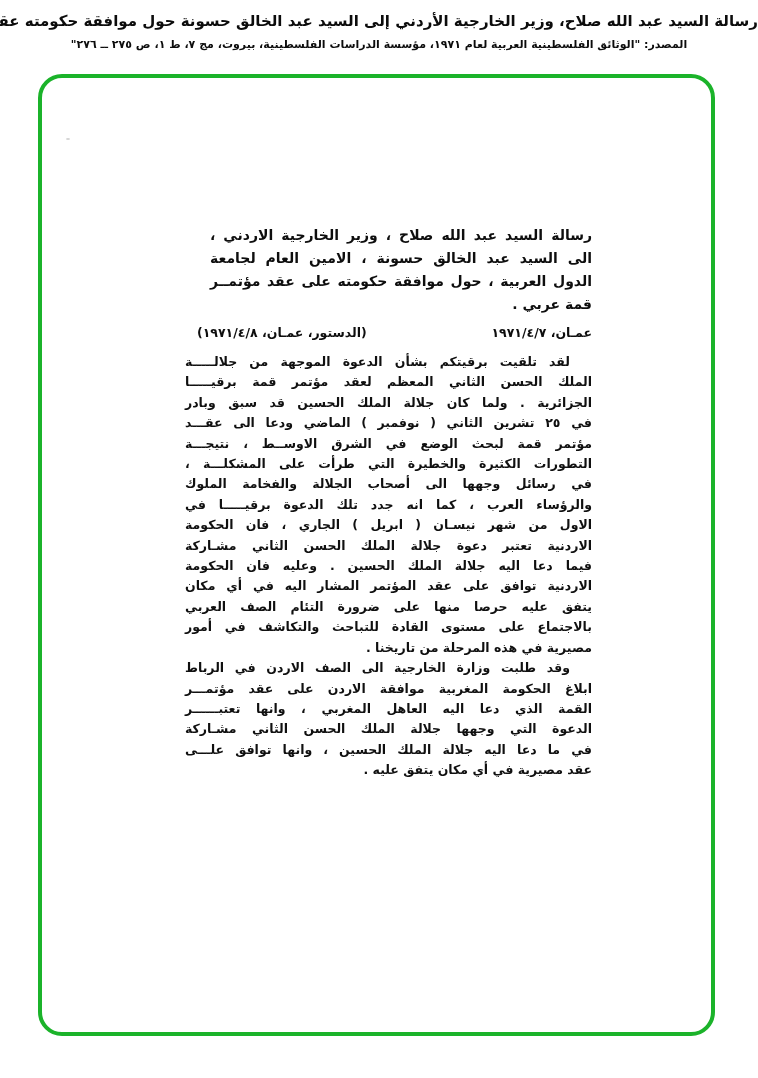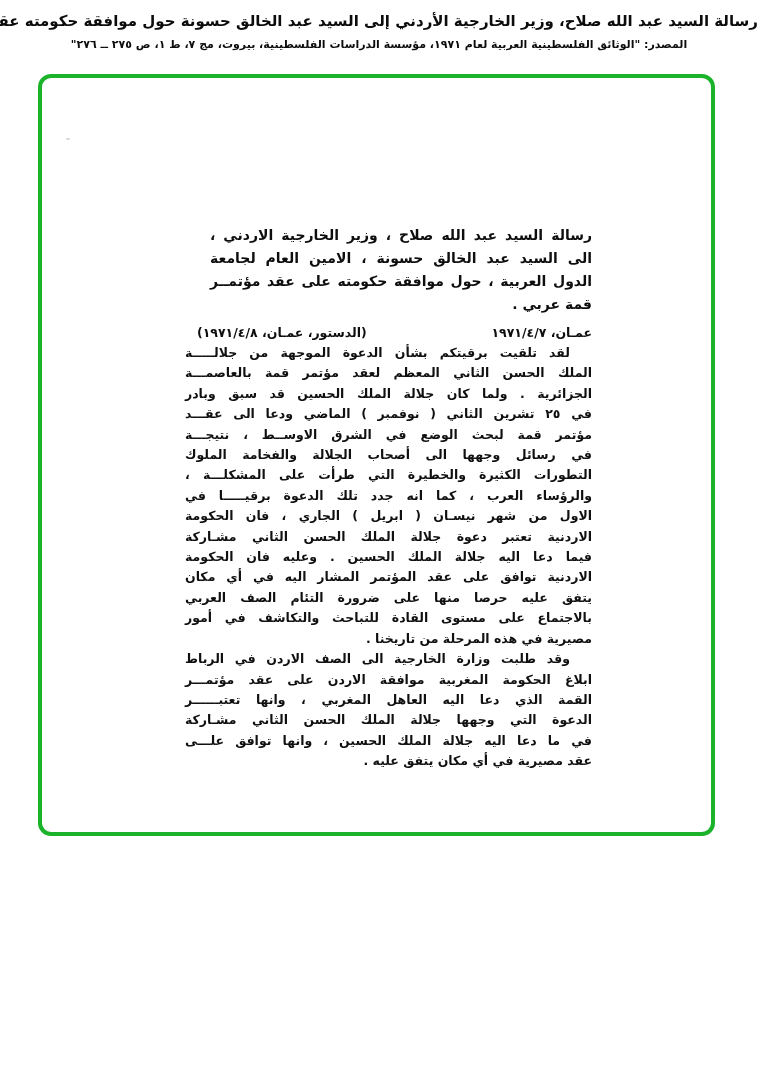--- a/index.html
+++ b/index.html
@@ -33,24 +33,24 @@
     line-height: 17px;
     margin-top: 2px;
     white-space: nowrap;
     color: #0c0c0c;
   }
   .doc-frame {
     position: absolute;
     left: 38px;
     top: 74px;
     width: 677px;
-    height: 762px;
+    height: 962px;
     box-sizing: border-box;
     border: 4px solid #1bb32a;
-    border-radius: 13px;
+    border-radius: 24px;
     background: #ffffff;
   }
   .scan-speck {
     position: absolute;
     left: 24px;
     top: 60px;
     width: 4px;
     height: 2px;
     background: #c9c9c9;
     border-radius: 50%;
@@ -85,20 +85,21 @@
     justify-content: space-between;
     align-items: baseline;
     margin-top: 7px;
     padding-left: 12px;
     font-size: 12.5px;
     font-weight: bold;
     line-height: 20px;
     color: #0e0e0e;
   }
   .letter-body {
+    margin-top: 9px;
     font-size: 12.5px;
     font-weight: bold;
     line-height: 20.4px;
     color: #101010;
   }
   .b-line {
     text-align: justify;
     text-align-last: justify;
   }
   .b-line.end {
@@ -130,26 +131,26 @@
     </div>
 
     <div class="dateline">
       <span>عمـان، ١٩٧١/٤/٧</span>
       <span>(الدستور، عمـان، ١٩٧١/٤/٨)</span>
     </div>
 
     <div class="letter-body">
       <div class="para">
         <div class="b-line indent">لقد تلقيت برقيتكم بشأن الدعوة الموجهة من جلالـــــة</div>
-        <div class="b-line">الملك الحسن الثاني المعظم لعقد مؤتمر قمة بالعاصمـــة</div>
+        <div class="b-line">الملك الحسن الثاني المعظم لعقد مؤتمر قمة برقيـــــا</div>
         <div class="b-line">الجزائرية . ولما كان جلالة الملك الحسين قد سبق وبادر</div>
         <div class="b-line">في ٢٥ تشرين الثاني ( نوفمبر ) الماضي ودعا الى عقـــد</div>
         <div class="b-line">مؤتمر قمة لبحث الوضع في الشرق الاوســط ، نتيجـــة</div>
+        <div class="b-line">التطورات الكثيرة والخطيرة التي طرأت على المشكلـــة ،</div>
         <div class="b-line">في رسائل وجهها الى أصحاب الجلالة والفخامة الملوك</div>
-        <div class="b-line">التطورات الكثيرة والخطيرة التي طرأت على المشكلـــة ،</div>
         <div class="b-line">والرؤساء العرب ، كما انه جدد تلك الدعوة برقيـــــا في</div>
         <div class="b-line">الاول من شهر نيسـان ( ابريل ) الجاري ، فان الحكومة</div>
         <div class="b-line">الاردنية تعتبر دعوة جلالة الملك الحسن الثاني مشـاركة</div>
         <div class="b-line">فيما دعا اليه جلالة الملك الحسين . وعليه فان الحكومة</div>
         <div class="b-line">الاردنية توافق على عقد المؤتمر المشار اليه في أي مكان</div>
         <div class="b-line">يتفق عليه حرصا منها على ضرورة التئام الصف العربي</div>
         <div class="b-line">بالاجتماع على مستوى القادة للتباحث والتكاشف في أمور</div>
         <div class="b-line end">مصيرية في هذه المرحلة من تاريخنا .</div>
       </div>
       <div class="para">

